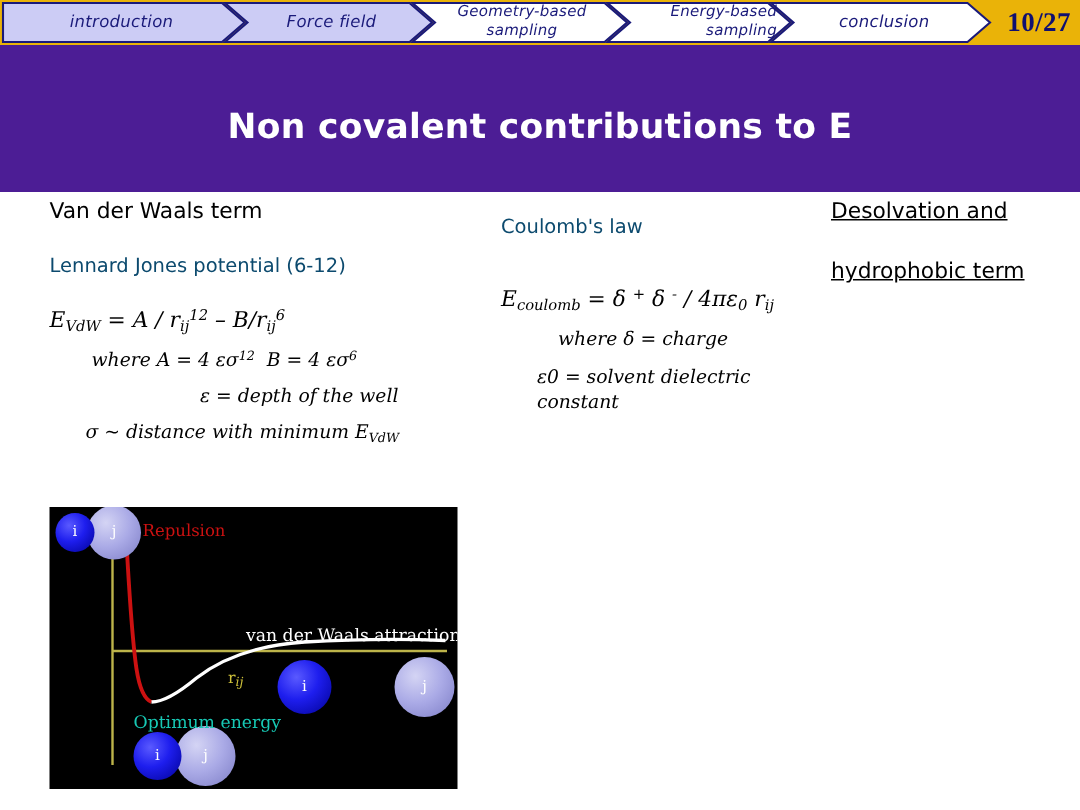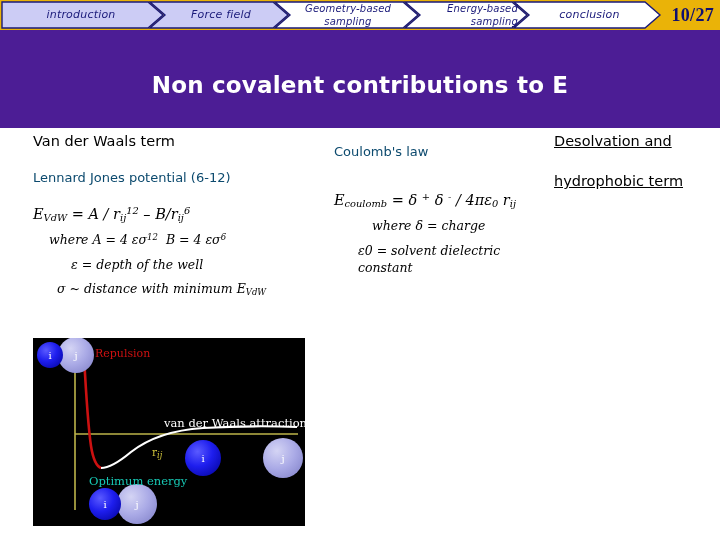--- a/index.html
+++ b/index.html
@@ -169,24 +169,24 @@
 <div id="content">
 
   <div class="col" id="col-vdw">
     <div class="col-head">Van der Waals term</div>
     <div class="col-sub">Lennard Jones potential (6-12)</div>
 
     <div class="eq-block" style="margin-top:20px;">
       <div class="eq-main">
         E<sub>VdW</sub> = A / r<sub>ij</sub><sup>12</sup> – B/r<sub>ij</sub><sup>6</sup>
       </div>
-      <div class="eq-sub" style="margin-top:9px; margin-left:16px;">
+      <div class="eq-sub" style="margin-top:9px; margin-left:28px;">
         where A = 4 εσ<sup>12</sup>&nbsp; B = 4 εσ<sup>6</sup>
       </div>
-      <div class="eq-sub" style="margin-top:9px; margin-left:38px;">
+      <div class="eq-sub" style="margin-top:9px; margin-left:38px;text-align:center;">
         ε = depth of the well
       </div>
       <div class="eq-sub" style="margin-top:9px; margin-left:24px;">
         σ ~ distance with minimum E<sub>VdW</sub>
       </div>
     </div>
   </div>
 
   <div class="col" id="col-elec">
     <div class="col-sub">Coulomb's law</div>

